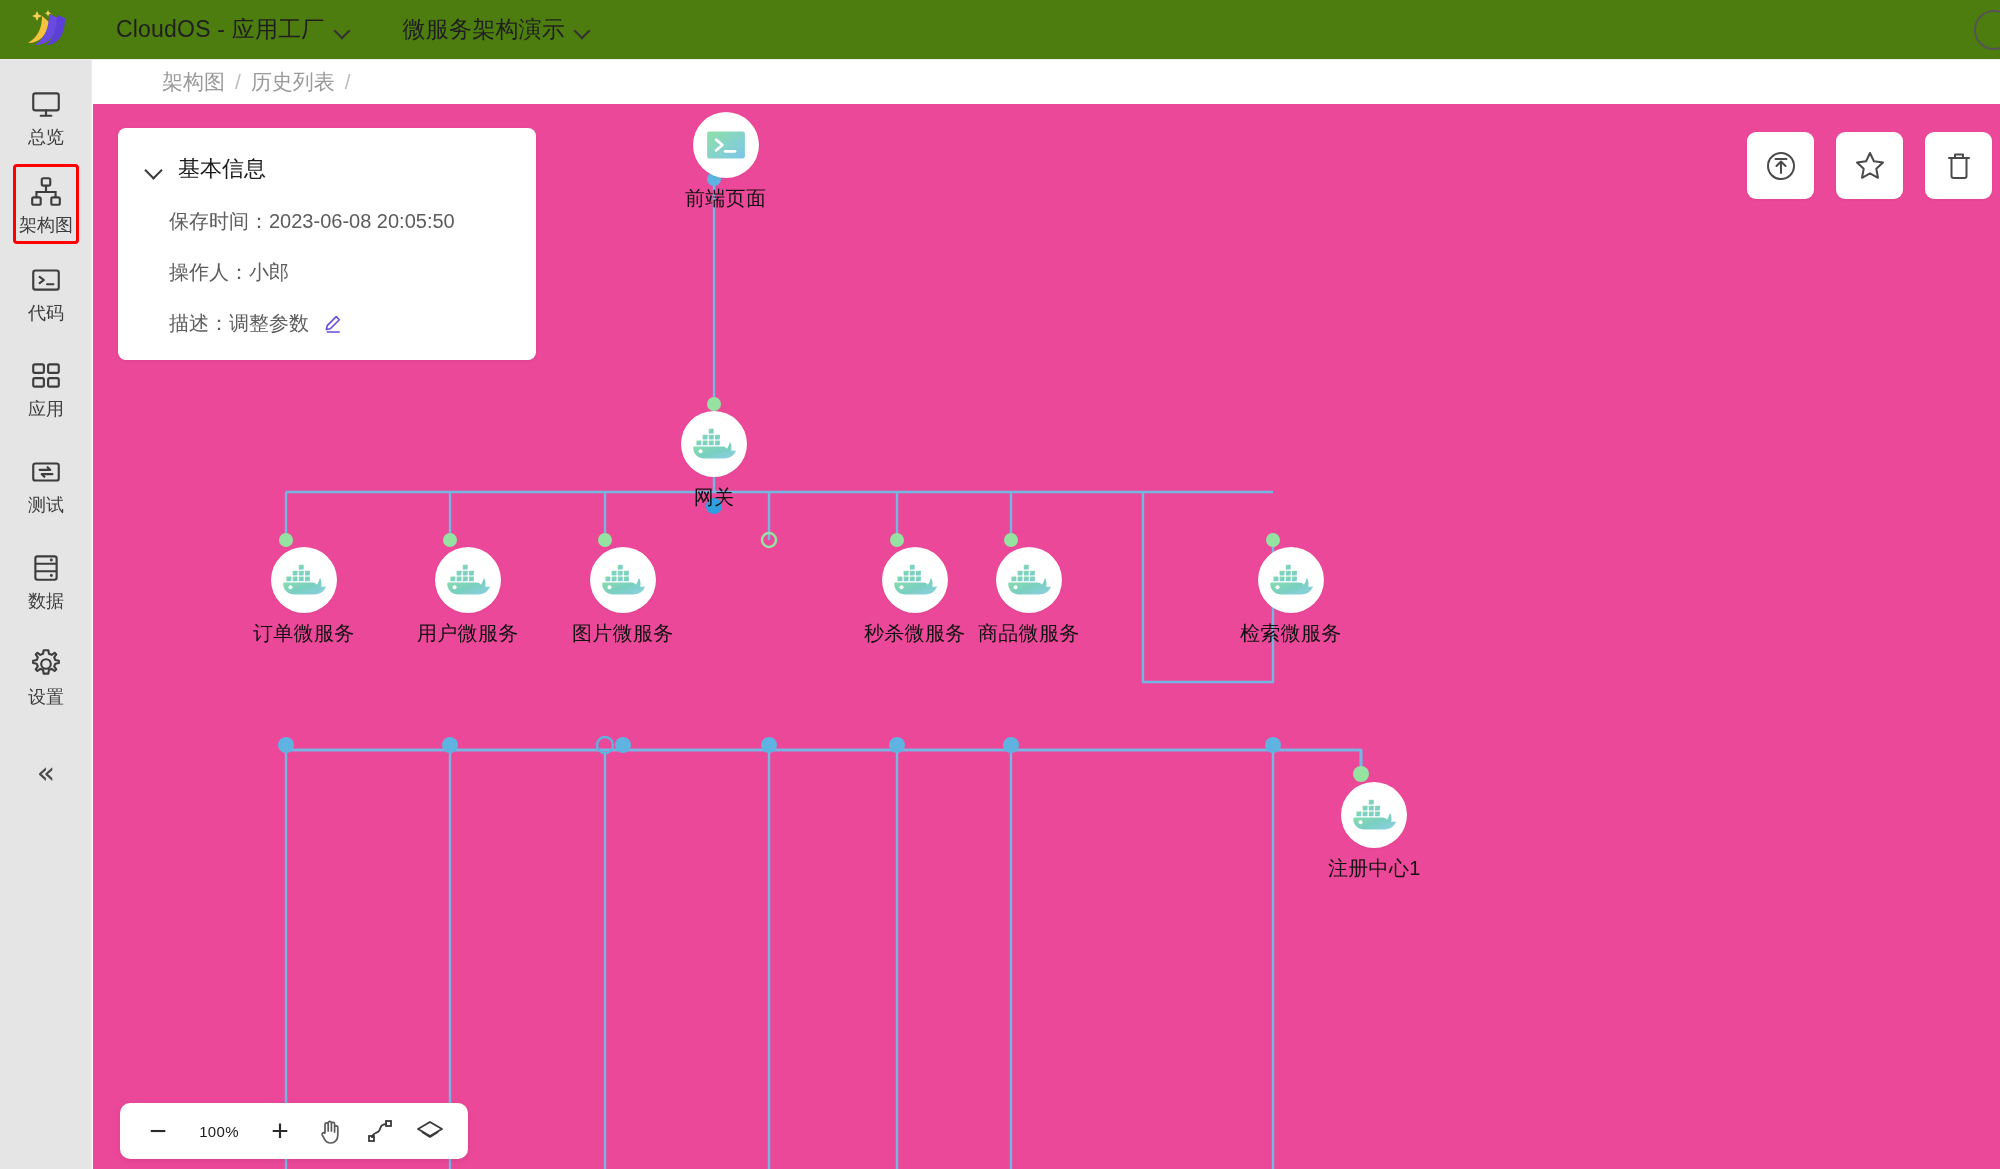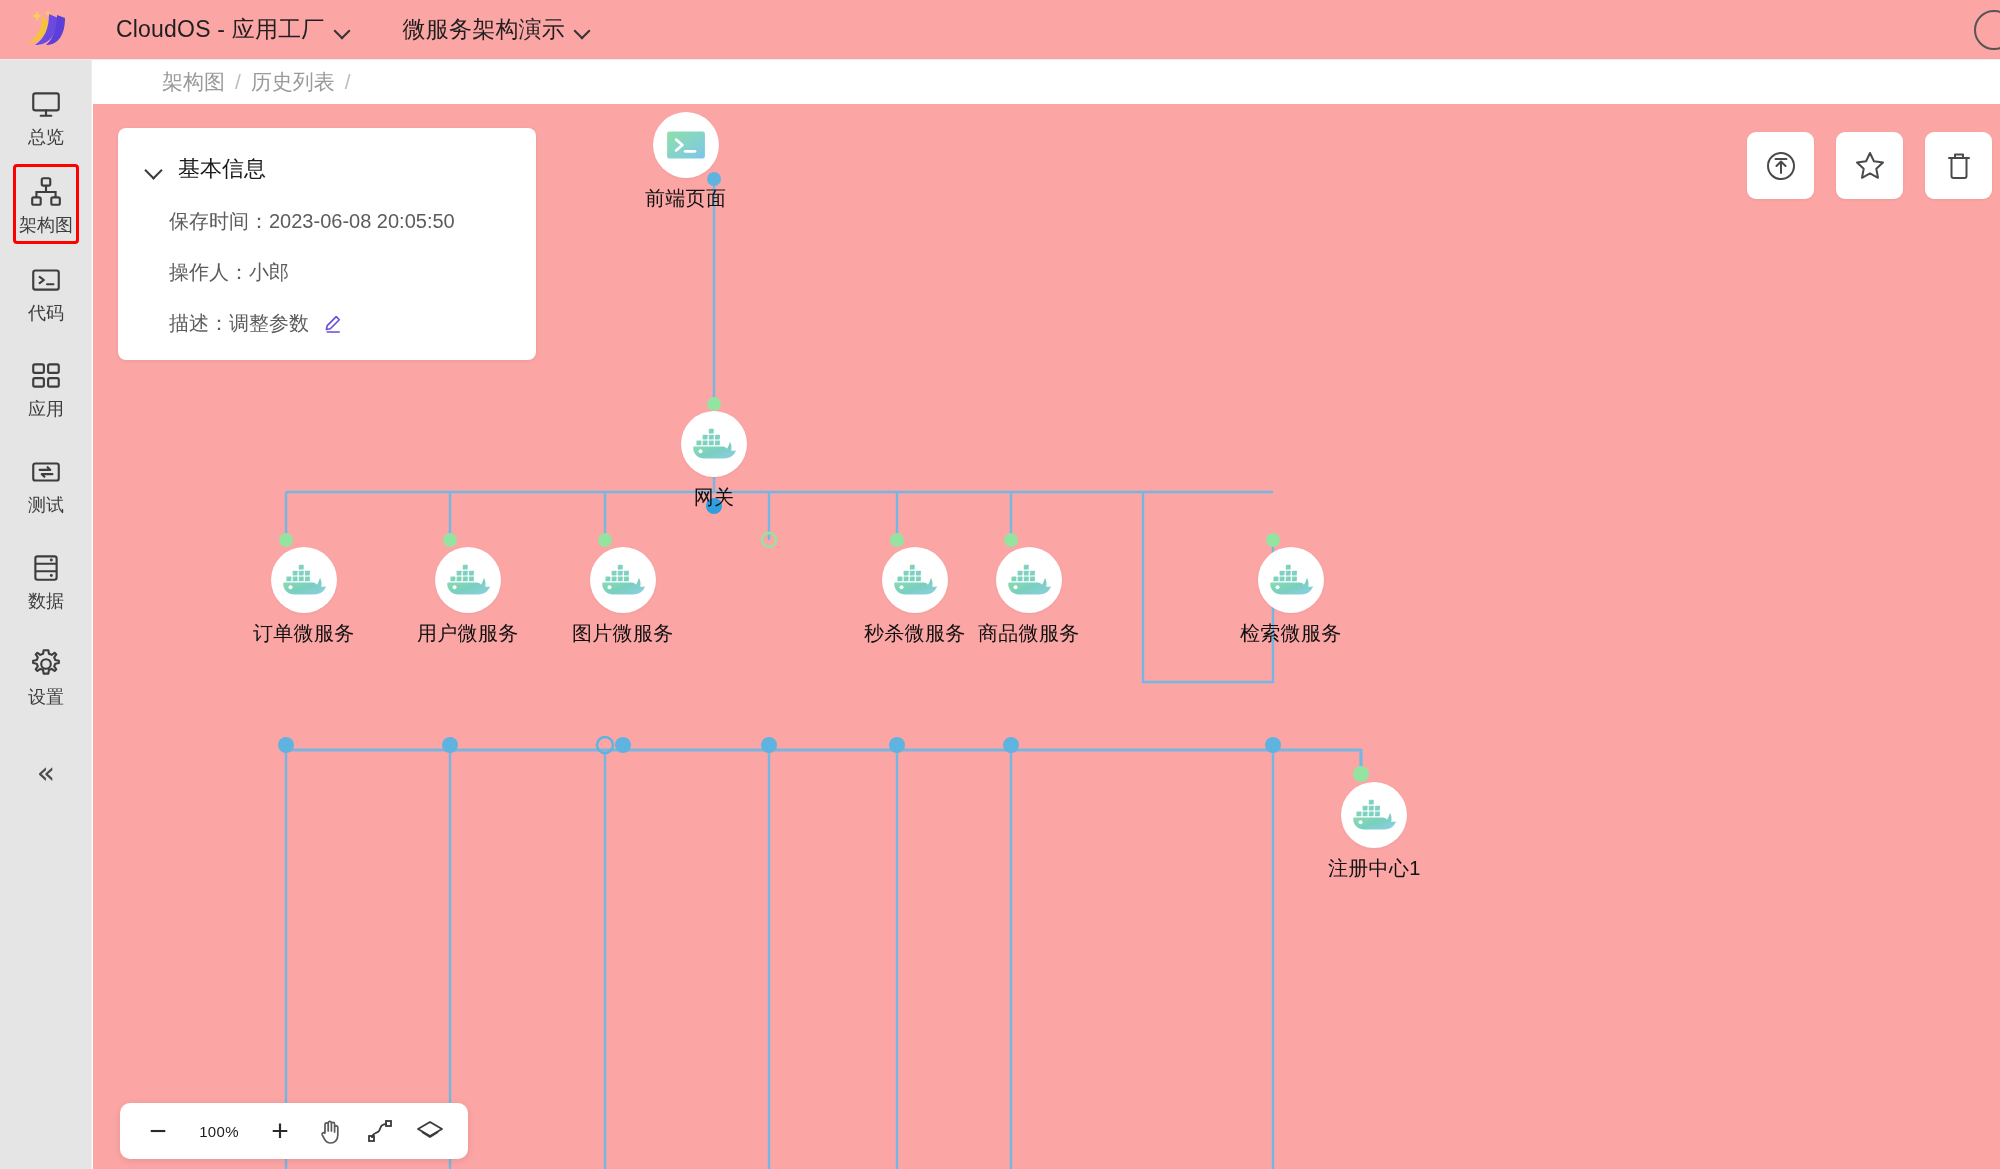--- a/index.html
+++ b/index.html
@@ -8,21 +8,21 @@
     overflow: hidden;
     background: #ffffff;
     font-family: "Liberation Sans", "DejaVu Sans", sans-serif;
     -webkit-font-smoothing: antialiased;
   }
 
   
   .topbar {
     position: absolute; top: 0; left: 0;
     width: 2000px; height: 60px;
-    background: #fca5a5;
+    background: #4d7c0f;
     border-bottom: 1px solid #ededed;
     display: flex; align-items: center;
     z-index: 40;
   }
   .logo-wrap {
     width: 92px; height: 60px;
     display: flex; align-items: center; justify-content: center;
   }
   .logo-svg { width: 44px; height: 40px; display: block; }
 
@@ -104,21 +104,21 @@
     z-index: 20;
   }
   .crumb { font-size: 21px; color: #9a9a9a; cursor: pointer; white-space: nowrap; }
   .crumb.sep { margin: 0 10px; color: #bdbdbd; cursor: default; }
   .crumb.current { color: #111; font-weight: 600; cursor: default; letter-spacing:.2px;}
 
   
   .canvas {
     position: absolute; left: 93px; top: 104px;
     width: 1907px; height: 1065px;
-    background: #fca5a5;
+    background: #ec4899;
     overflow: hidden;
   }
   .canvas-svg { position: absolute; left: 0; top: 0; }
 
   
   .infocard {
     position: absolute; left: 25px; top: 24px;
     width: 418px; height: 232px;
     background: #fff; border-radius: 8px;
     box-shadow: 0 1px 4px rgba(0,0,0,.07);
@@ -445,21 +445,21 @@
     </div>
     <div class="act-btn">
       <svg width="36" height="36" viewBox="0 0 36 36">
         <path d="M8 10 h20" stroke="#4a4a4a" stroke-width="2" stroke-linecap="round"></path>
         <path d="M14 10 V 6.5 h8 V 10" fill="none" stroke="#4a4a4a" stroke-width="2" stroke-linejoin="round"></path>
         <path d="M10.5 10 v18 a2 2 0 0 0 2 2 h11 a2 2 0 0 0 2 -2 V10" fill="none" stroke="#4a4a4a" stroke-width="2" stroke-linejoin="round"></path>
       </svg>
     </div>
   </div>
 
-  <div class="node" style="left:552px; top:8px;justify-content:flex-end;">
+  <div class="node" style="left:592px; top:8px;justify-content:flex-end;">
     <div class="node-circle">
       <svg width="44" height="36" viewBox="0 0 48 40">
           <use href="#ic-terminal"></use>
         </svg>
     </div>
     <span class="node-label">前端页面</span>
   </div>
 
   <div class="node" style="left:588px; top:307px;">
     <div class="node-circle">

